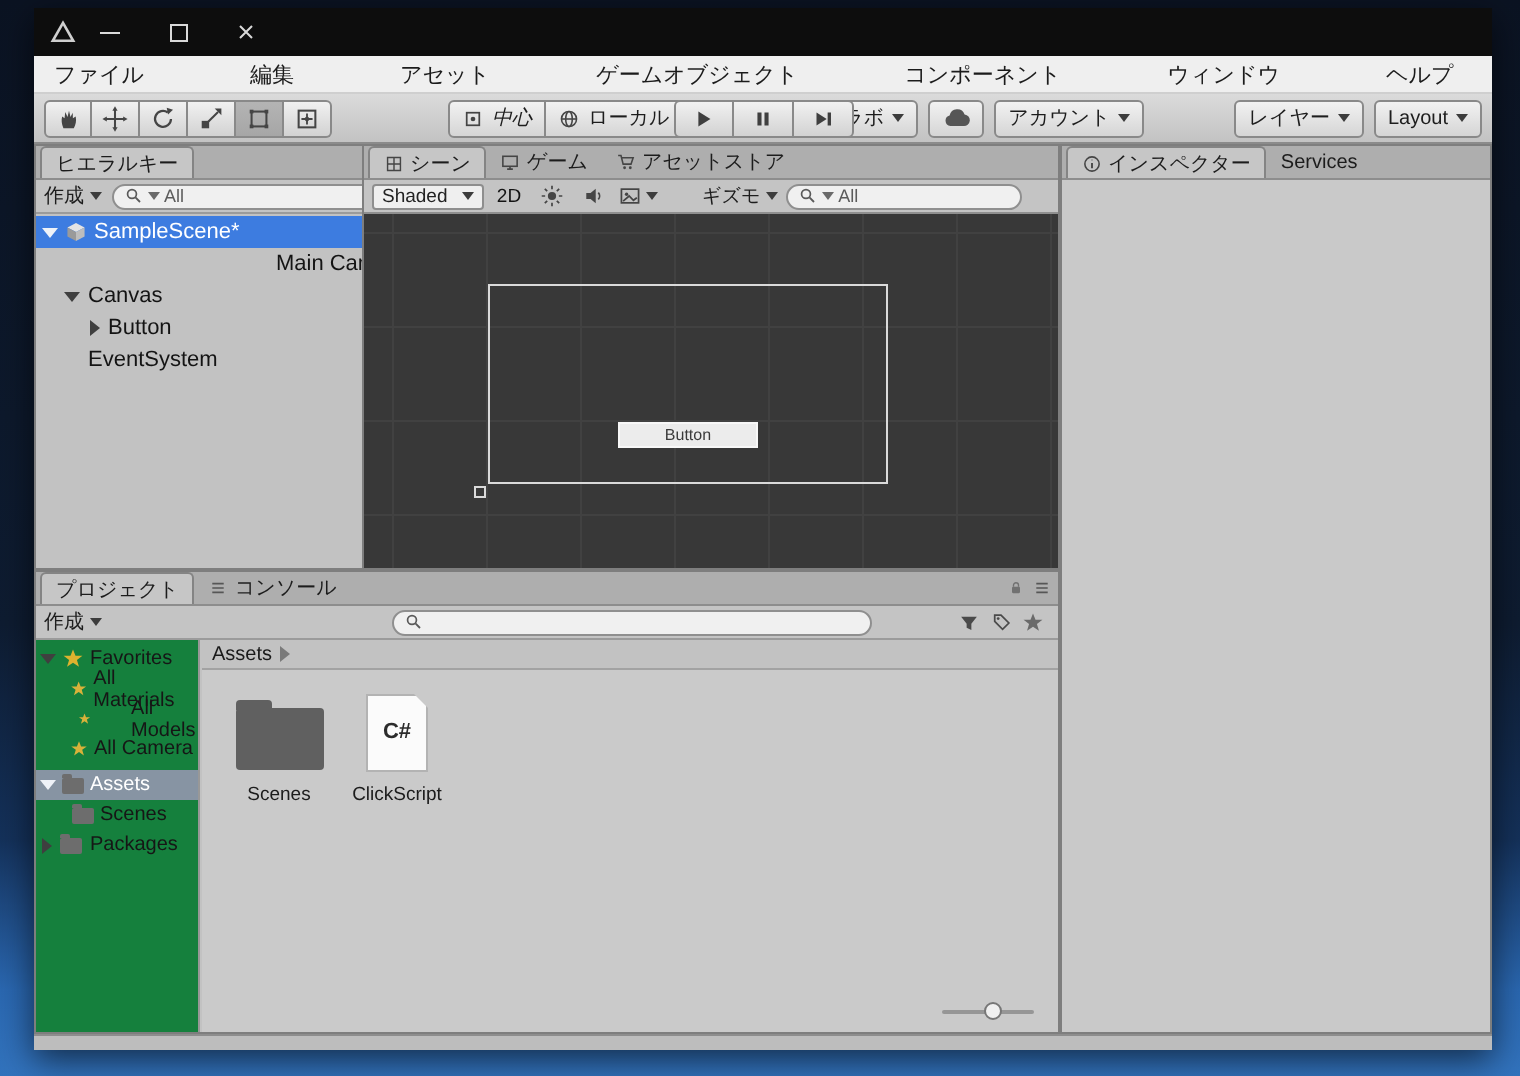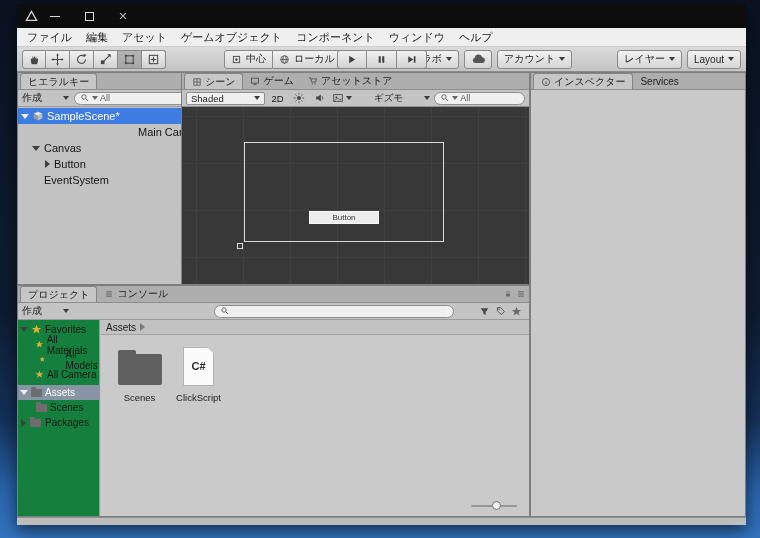--- a/index.html
+++ b/index.html
@@ -15,53 +15,53 @@
     background:#a8a8a8; box-shadow:0 5px 16px rgba(0,0,0,.6);
     font-size:11px; color:#141414;
   }
   
   .titlebar { height:24px; background:#0d0d0d; display:flex; align-items:center; padding:0 0 0 8px; }
   .titlebar .title { color:#d6d6d6; font-size:11px; margin-left:7px; flex:1; white-space:nowrap; overflow:hidden; }
   .win-btn { width:34px; height:24px; display:flex; align-items:center; justify-content:center; }
   .glyph-min { width:10px; height:1px; background:#d9d9d9; }
   .glyph-max { width:9px; height:9px; border:1px solid #d9d9d9; }
   
-  .menubar { height:19px; background:#efefef; border-bottom:1px solid #cfcfcf; display:flex; align-items:center; padding-left:3px; }
+  .menubar { height:19px; background:#efefef; border-bottom:1px solid #cfcfcf; display:flex; align-items:center; padding-left:3px;gap:39px; }
   .menu-item { padding:0 7px; font-size:11px; color:#1b1b1b; }
   
   .toolbar { height:25px; background:linear-gradient(#dbdbdb,#c3c3c3); border-bottom:1px solid #8b8b8b; display:flex; align-items:center; padding:0 5px; position:relative; }
   .tool-group { display:flex; }
   .tool-btn { width:24px; height:19px; background:linear-gradient(#f1f1f1,#d2d2d2); border:1px solid #898989; border-left:none; display:flex; align-items:center; justify-content:center; }
   .tool-btn:first-child { border-left:1px solid #898989; border-radius:3px 0 0 3px; }
   .tool-btn:last-child { border-radius:0 3px 3px 0; }
   .tool-btn.active { background:linear-gradient(#b4b4b4,#a6a6a6); }
   .btn { height:19px; background:linear-gradient(#f2f2f2,#d5d5d5); border:1px solid #898989; border-radius:3px; display:inline-flex; align-items:center; padding:0 6px; font-size:10px; gap:4px; color:#1d1d1d; white-space:nowrap; }
   .pivot-group { display:flex; gap:0; margin-left:58px; }
-  .pivot-group .btn:first-child { border-radius:3px 0 0 3px; }
+  .pivot-group .btn:first-child { border-radius:3px 0 0 3px;font-style:italic; }
   .pivot-group .btn:last-child { border-radius:0 3px 3px 0; border-left:none; }
   .play-group { position:absolute; left:50%; transform:translateX(-50%); display:flex; }
   .play-btn { width:30px; height:19px; background:linear-gradient(#f1f1f1,#d2d2d2); border:1px solid #898989; border-left:none; display:flex; align-items:center; justify-content:center; }
   .play-btn:first-child { border-left:1px solid #898989; border-radius:3px 0 0 3px; }
   .play-btn:last-child { border-radius:0 3px 3px 0; }
   .right-group { margin-left:auto; display:flex; align-items:center; gap:5px; }
   .gap-before { margin-left:40px; }
   .caret { width:0; height:0; border-left:3px solid transparent; border-right:3px solid transparent; border-top:4px solid #3c3c3c; }
   
   .main { position:absolute; left:0; top:68px; right:0; bottom:8px; background:#9b9b9b; }
   .panel { position:absolute; background:#c2c2c2; border:1px solid #7e7e7e; overflow:hidden; }
   .panel-hierarchy { left:0; top:0; width:188px; height:213px; }
   .panel-scene     { left:164px; top:0; width:349px; height:213px; }
   .panel-project   { left:0; top:213px; width:513px; height:232px; }
   .panel-inspector { left:513px; top:0; width:216px; height:445px; }
   .tabstrip { height:17px; background:#aeaeae; border-bottom:1px solid #8d8d8d; display:flex; align-items:flex-end; padding-left:2px; position:relative; }
   .tab { height:16px; display:inline-flex; align-items:center; gap:3px; padding:0 7px; font-size:10px; color:#1c1c1c; }
   .tab.active { background:#c6c6c6; border:1px solid #848484; border-bottom:none; border-radius:3px 3px 0 0; }
   .corner-icons { position:absolute; right:3px; top:3px; display:flex; gap:4px; align-items:center; }
   .mini-toolbar { height:17px; background:#c4c4c4; border-bottom:1px solid #9b9b9b; display:flex; align-items:center; padding:0 4px; gap:5px; }
-  .mini-drop { display:inline-flex; align-items:center; gap:21px; font-size:10px; color:#1d1d1d; }
+  .mini-drop { display:inline-flex; align-items:center; gap:3px; font-size:10px; color:#1d1d1d; }
   .search-pill { flex:1; height:13px; background:#f0f0f0; border:1px solid #8f8f8f; border-radius:7px; display:flex; align-items:center; padding:0 5px; gap:2px; font-size:9px; color:#5c5c5c; }
   
   .tree { padding-top:1px; }
   .h-row { height:16px; display:flex; align-items:center; font-size:11px; color:#141414; }
   .h-row.selected { background:#3d7ce0; color:#fff; }
   .tri-d { width:0; height:0; border-left:4px solid transparent; border-right:4px solid transparent; border-top:5px solid #3f3f3f; }
   .tri-r { width:0; height:0; border-top:4px solid transparent; border-bottom:4px solid transparent; border-left:5px solid #3f3f3f; }
   .tri-light { border-top-color:#eef2f8; }
   
   .scene-bar { height:17px; background:#c4c4c4; border-bottom:1px solid #8f8f8f; display:flex; align-items:center; padding:0 4px; gap:4px; }
@@ -418,21 +418,21 @@
             <span>ゲーム</span>
           </span>
         <span class="tab">
             <svg width="10" height="10">
               <use href="#i-cart"></use>
             </svg>
             <span>アセットストア</span>
           </span>
       </div>
       <div class="scene-bar">
-        <span class="scene-drop" style="width:79px;">
+        <span class="scene-drop" style="width:56px;">
             <span>Shaded</span>
             <span class="caret" style="margin-left:auto"></span>
           </span>
         <span class="scene-ic">
             <span style="font-size:9.5px;">2D</span>
           </span>
         <span class="scene-ic">
             <svg width="12" height="12">
               <use href="#i-sun"></use>
             </svg>

